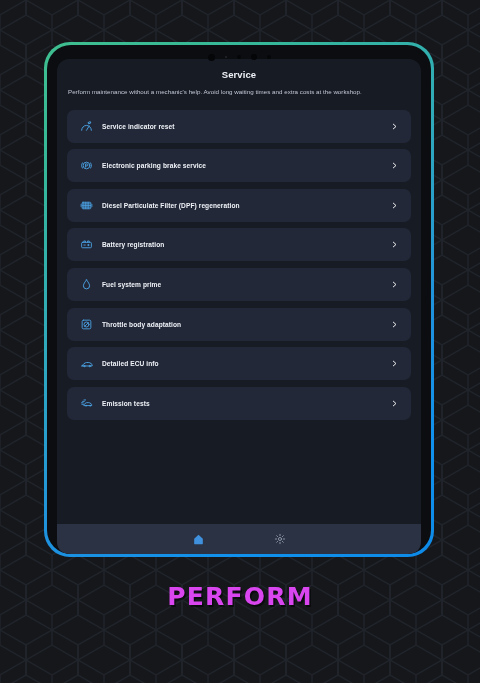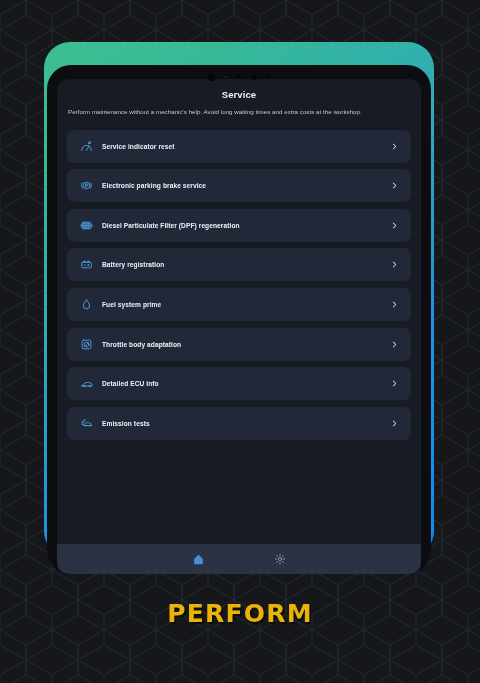--- a/index.html
+++ b/index.html
@@ -44,21 +44,20 @@
   }
 
   #tablet-bezel {
     position: relative;
     width: 100%;
     height: 100%;
     border-radius: 24px;
     background: #0c0d10;
     padding: 14px 10px 0 10px;
     overflow: hidden;
-    margin-top: 20px;
   }
 
   
   #camera-cluster {
     position: absolute;
     top: 7px;
     left: 0;
     right: 0;
     height: 10px;
     display: flex;
@@ -174,24 +173,24 @@
     cursor: pointer;
   }
   .nav-btn.active { color: #3f90dd; }
   .nav-btn.inactive { color: #8d97a8; }
 
   
   #caption {
     position: absolute;
     left: 0;
     right: 0;
-    top: 598px;
+    top: 581px;
     z-index: 3;
     text-align: center;
-    color: #eab308;
+    color: #d946ef;
     font-family: "DejaVu Sans", sans-serif;
     font-weight: bold;
     font-size: 25px;
     line-height: 32px;
     letter-spacing: 1.2px;
     text-shadow: 1.5px 1.5px 0 rgba(0,0,0,0.55);
   }
   #caption .cap-line { display: block; }
   #caption .cap-line.line2 { font-size: 25px; }
 </style>

